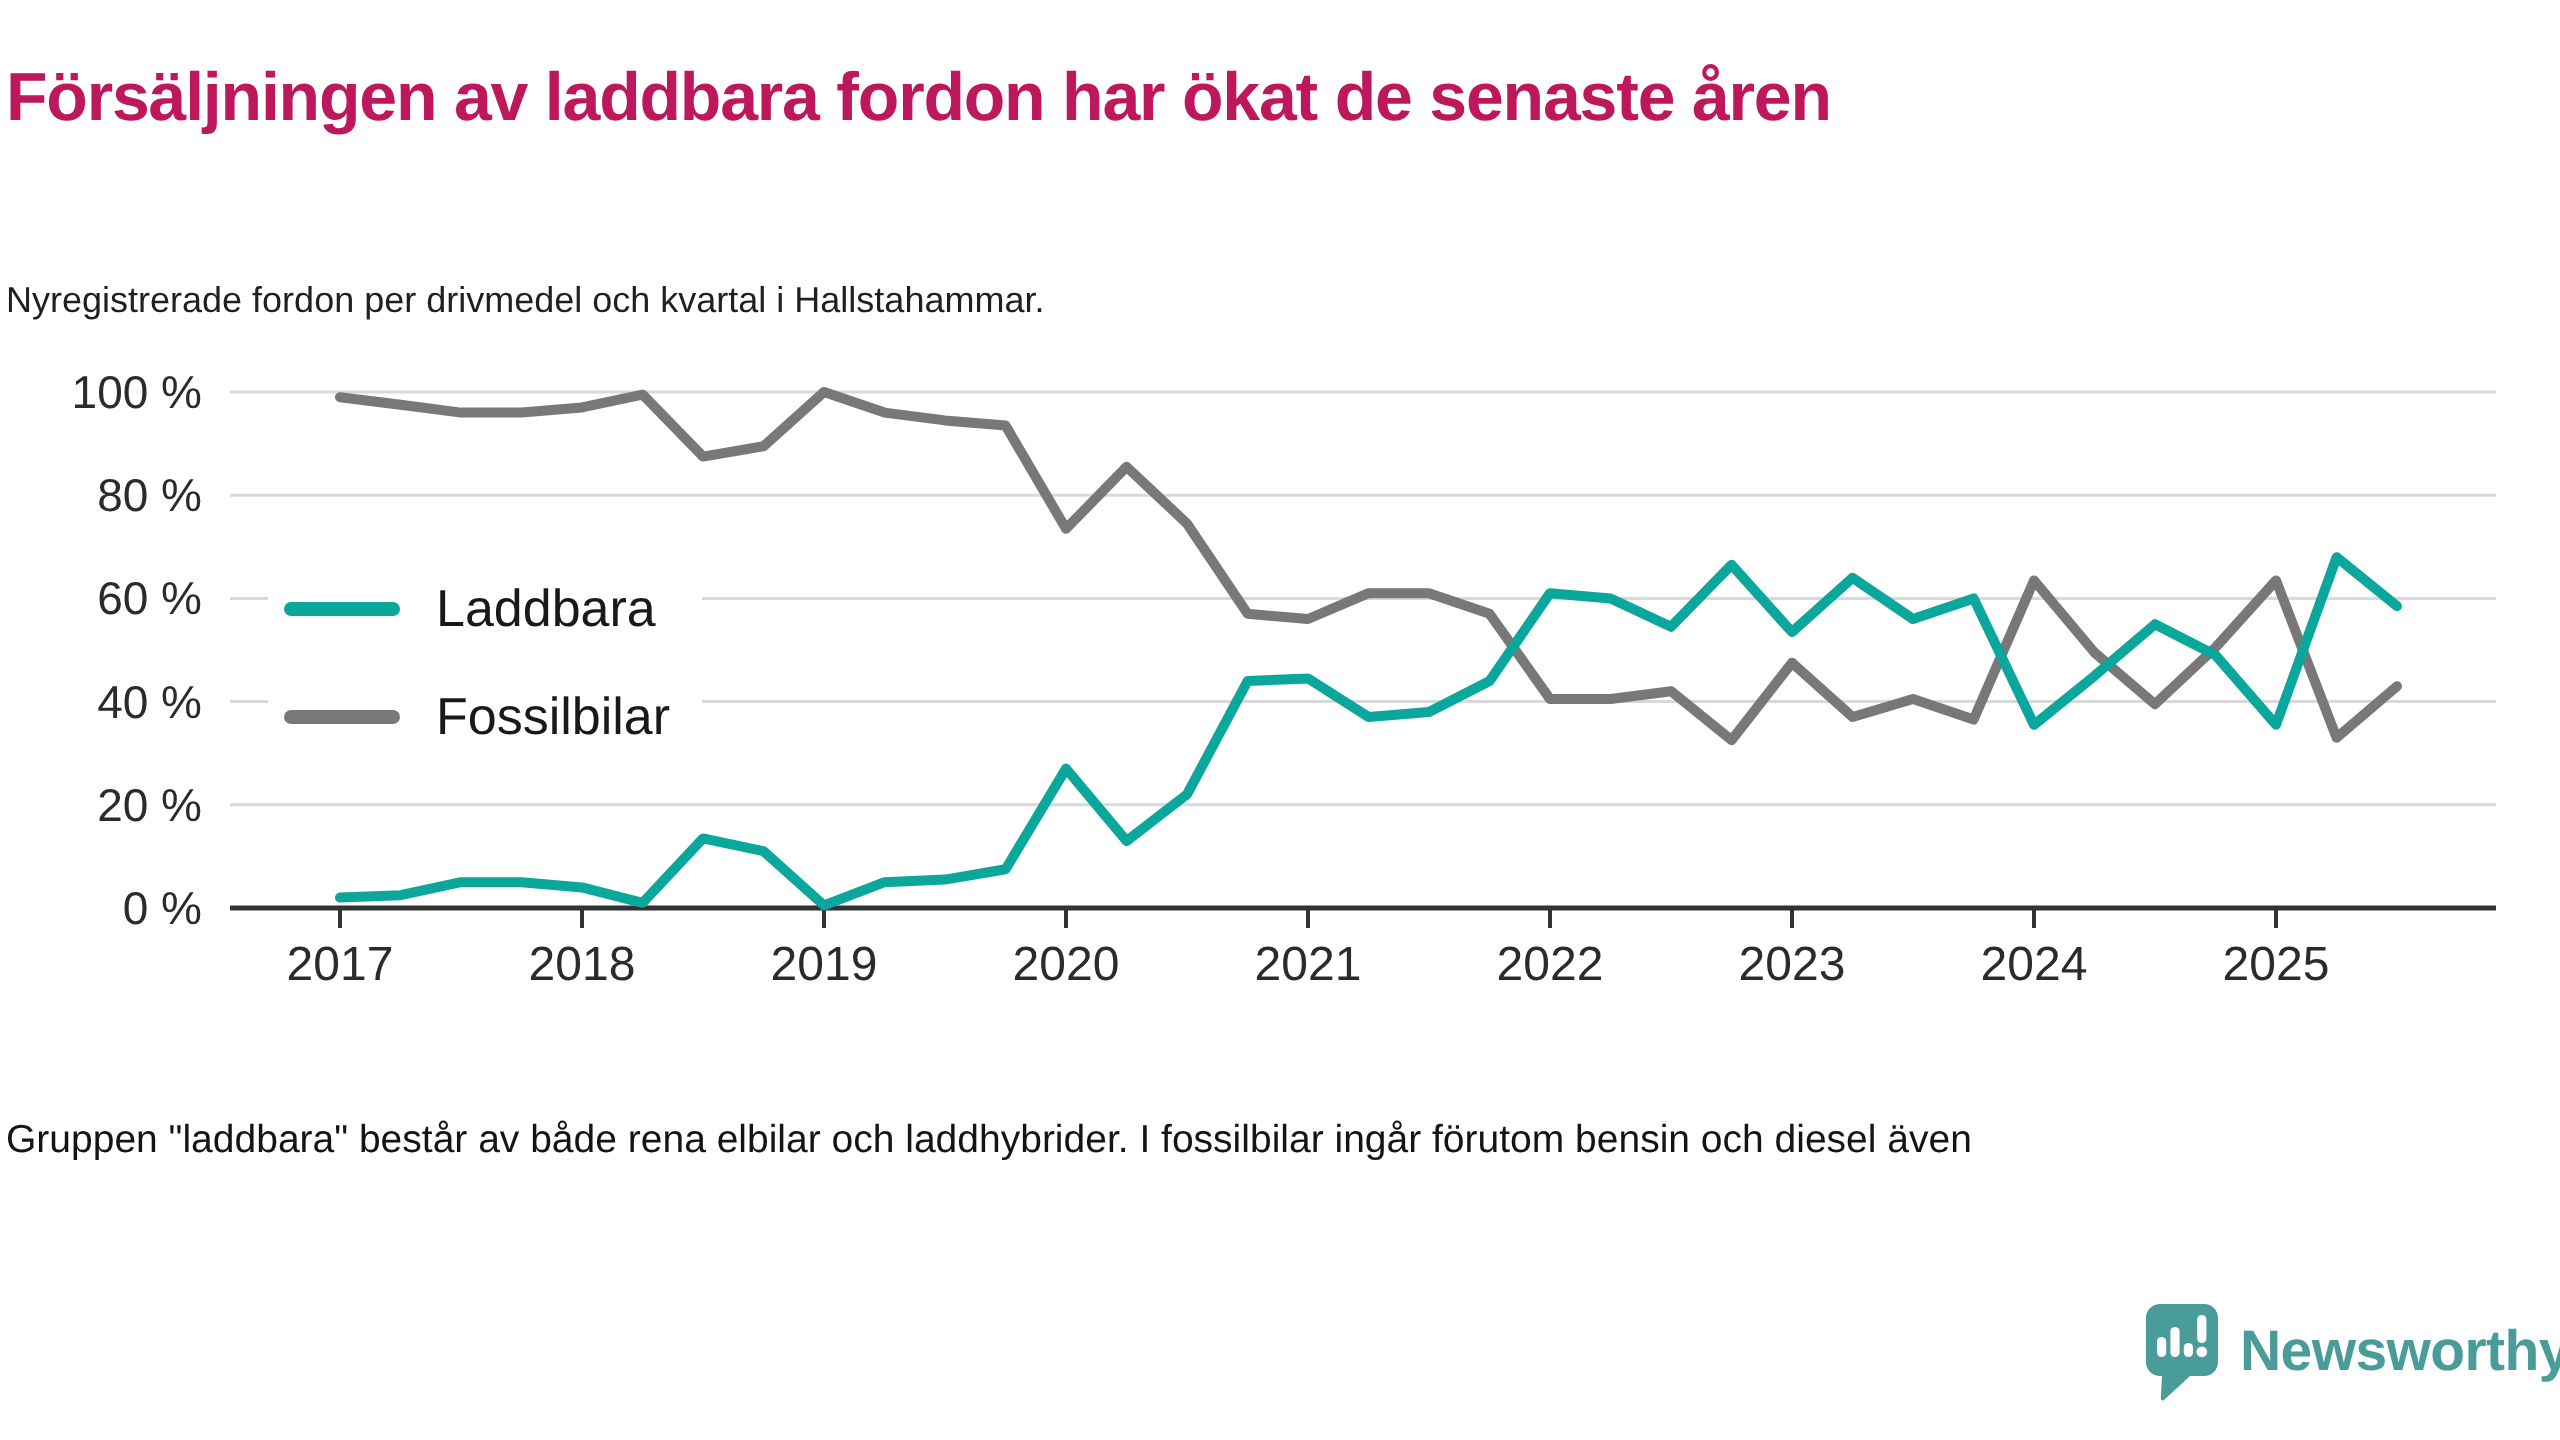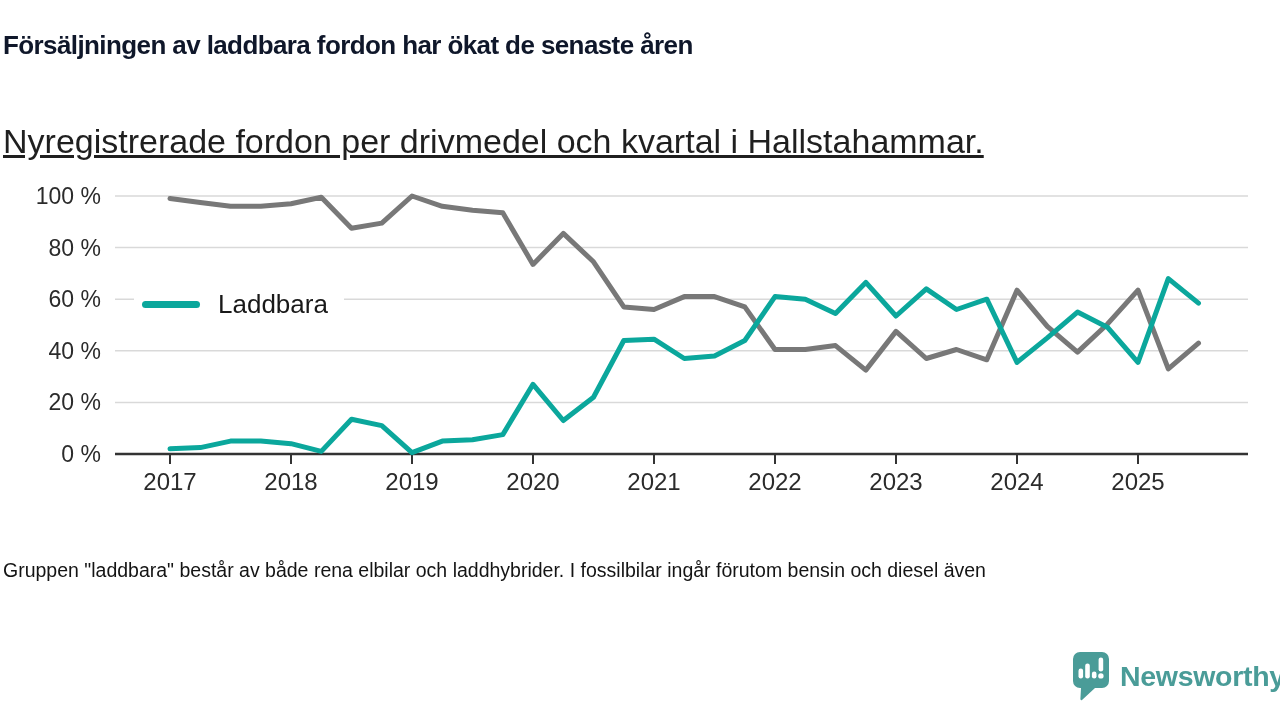--- a/index.html
+++ b/index.html
@@ -5,26 +5,26 @@
   html,body{margin:0;padding:0;}
   .page{
     position:relative;
     width:1280px;height:720px;
     background:#ffffff;
     font-family:"Liberation Sans",sans-serif;
     overflow:hidden;
   }
   .title{
     position:absolute;left:3px;top:30px;margin:0;
-    font-size:26px;font-weight:700;color:#0f172a;
+    font-size:34px;font-weight:700;color:#be185d;
     letter-spacing:-0.6px;white-space:nowrap;
   }
   .subtitle{
-    position:absolute;left:3px;top:122px;margin:0;
-    font-size:34px;font-weight:400;color:#1f1f1f;white-space:nowrap;text-decoration:underline;
+    position:absolute;left:3px;top:140px;margin:0;
+    font-size:18px;font-weight:400;color:#1f1f1f;white-space:nowrap;
   }
   #plot{
     position:absolute;left:0;top:0;width:1280px;height:720px;
     font-family:"Liberation Sans",sans-serif;
   }
   .legend{
     position:absolute;left:134px;top:282px;
     background:#ffffff;
     padding:5px 16px 7px 8px;
     display:flex;flex-direction:column;gap:20px;
@@ -85,20 +85,24 @@
       <text x="1138" y="490" text-anchor="middle" font-size="24" fill="#2b2b2b">2025</text>
       <polyline points="170.0,198.6 200.3,202.4 230.5,206.3 260.8,206.3 291.0,203.7 321.3,197.3 351.5,228.3 381.8,223.1 412.0,196.0 442.3,206.3 472.5,210.2 502.8,212.8 533.0,264.4 563.3,233.4 593.5,261.8 623.8,306.9 654.0,309.5 684.3,296.6 714.5,296.6 744.8,306.9 775.0,349.5 805.3,349.5 835.5,345.6 865.8,370.1 896.0,331.4 926.3,358.5 956.5,349.5 986.8,359.8 1017.0,290.2 1047.3,326.3 1077.5,352.1 1107.8,323.7 1138.0,290.2 1168.3,368.9 1198.5,343.1" fill="none" stroke="#787878" stroke-width="5" stroke-linejoin="round" stroke-linecap="round"></polyline>
       <polyline points="170.0,448.8 200.3,447.6 230.5,441.1 260.8,441.1 291.0,443.7 321.3,451.4 351.5,419.2 381.8,425.6 412.0,452.7 442.3,441.1 472.5,439.8 502.8,434.6 533.0,384.3 563.3,420.5 593.5,397.2 623.8,340.5 654.0,339.2 684.3,358.5 714.5,356.0 744.8,340.5 775.0,296.6 805.3,299.2 835.5,313.4 865.8,282.4 896.0,316.0 926.3,288.9 956.5,309.5 986.8,299.2 1017.0,362.4 1047.3,337.9 1077.5,312.1 1107.8,327.6 1138.0,362.4 1168.3,278.6 1198.5,303.1" fill="none" stroke="#0ba79c" stroke-width="5" stroke-linejoin="round" stroke-linecap="round"></polyline>
     </svg>
 
   <div class="legend">
     <div class="legend-row">
       <span class="swatch" id="swatch-0" style="background: rgb(11, 167, 156);"></span>
       <span class="legend-label">Laddbara</span>
     </div>
+    <div class="legend-row">
+      <span class="swatch" id="swatch-1" style="background: rgb(120, 120, 120);"></span>
+      <span class="legend-label">Fossilbilar</span>
+    </div>
   </div>
 
   <p class="footer"><span>Gruppen "laddbara" består av både rena elbilar och laddhybrider. I fossilbilar ingår förutom bensin och diesel även</span><br></p>
 
   <div class="logo">
     <svg width="41" height="52" viewBox="0 0 41 52">
       <path id="logo-bubble" d="M10 2 h22 a7 7 0 0 1 7 7 v22 a7 7 0 0 1 -7 7 H25 L12 50 a1 1 0 0 1 -1.6 -0.9 L11 38 h-1 a7 7 0 0 1 -7 -7 V9 a7 7 0 0 1 7 -7 z" fill="#4a9c98"></path>
       <g fill="#ffffff">
         <rect x="8.5" y="18.5" width="4.6" height="10" rx="2.3"></rect>
         <rect x="15.2" y="13.5" width="4.6" height="15" rx="2.3"></rect>

